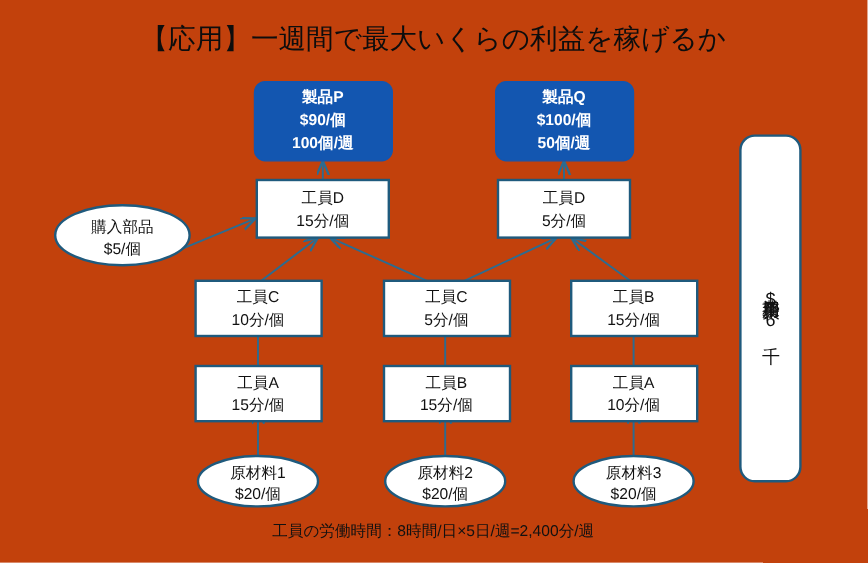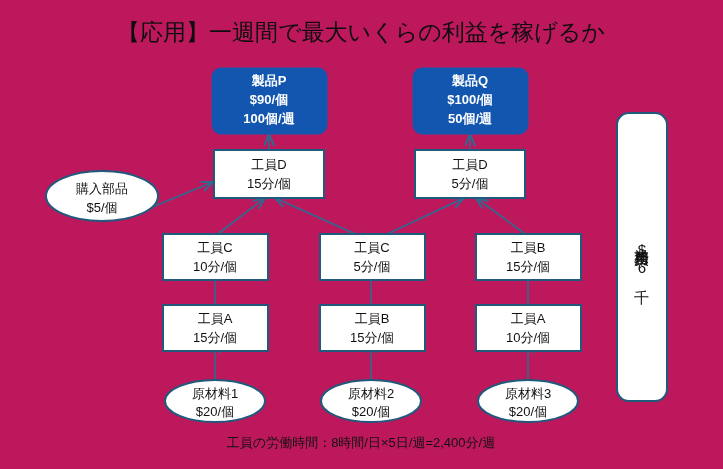--- a/index.html
+++ b/index.html
@@ -7,21 +7,21 @@
     padding: 0;
     background: #ffffff;
   }
   body {
     font-family: "Liberation Sans", "DejaVu Sans", sans-serif;
   }
   #page {
     position: relative;
     width: 723px;
     height: 469px;
-    background: #be185d;
+    background: #c2410c;
     overflow: hidden;
     text-align: right;
   }
   #diagram {
     position: absolute;
     left: 0;
     top: 0;
     width: 723px;
     height: 469px;
   }

